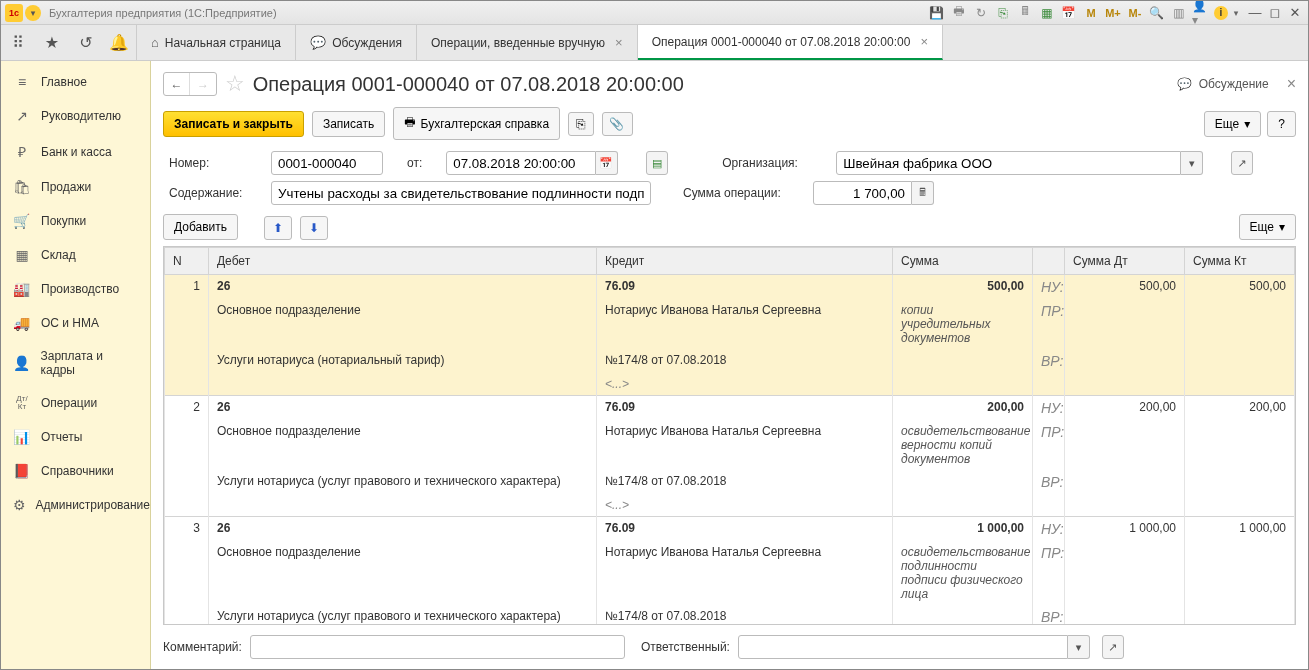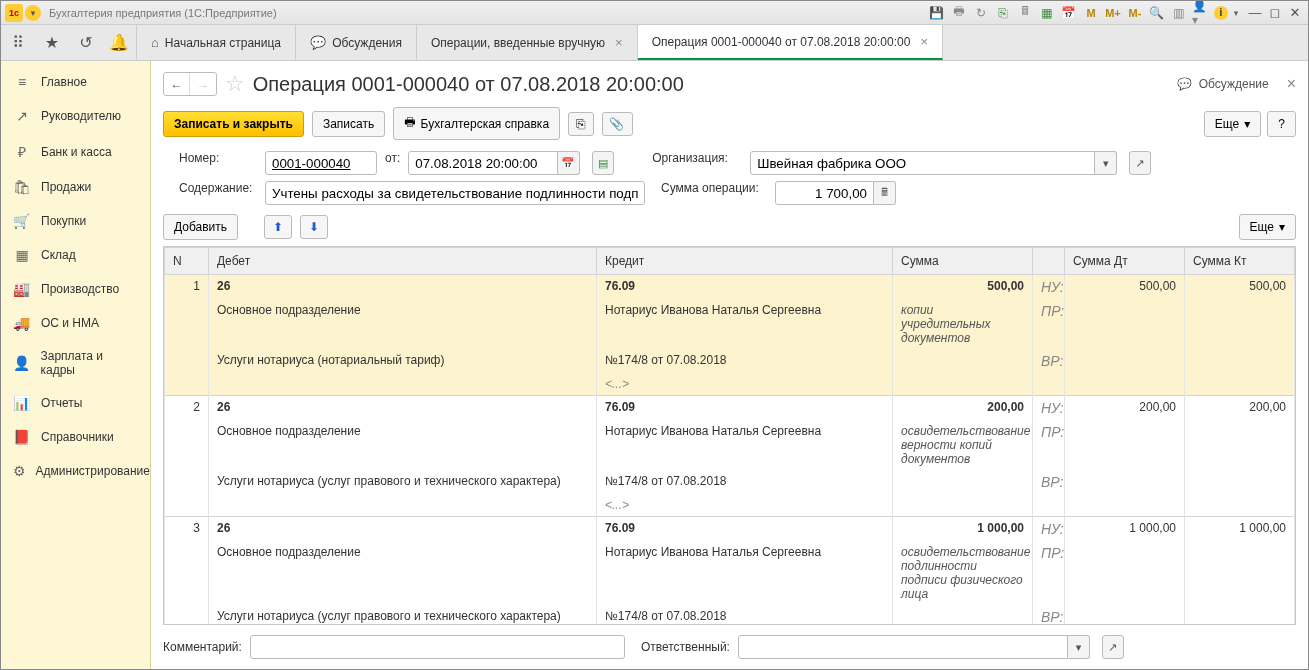--- a/index.html
+++ b/index.html
@@ -36,36 +36,36 @@
 .pagehead h1 { font-size: 20px; font-weight: normal; flex: 1; }
 .discuss { color: #555; display: flex; align-items: center; gap: 6px; }
 .closex { color: #888; font-size: 16px; margin-left: 10px; }
 
 .toolbar { display: flex; align-items: center; gap: 8px; padding: 4px 12px 8px 12px; }
 .btn { border: 1px solid #bbb; border-radius: 3px; padding: 5px 10px; background: #f6f6f6; cursor: pointer; display: inline-flex; align-items: center; gap: 5px; font-size: 12px; }
 .btn.yellow { background: linear-gradient(#ffe032,#ffc000); border-color: #c9a000; font-weight: bold; }
 .btn.icon { padding: 4px 7px; }
 .toolbar .right { margin-left: auto; display: flex; gap: 6px; }
 
-.formrow { display: flex; gap: 8px; padding: 3px 28px; }
+.formrow { display: flex; align-items: center; gap: 24px; padding: 3px 18px; }
 .formrow label { color: #333; }
 .formrow .lbl1 { width: 78px; }
 .formrow .lbl-org { margin-left: 30px; width: 90px; }
 .txt { border: 1px solid #bbb; border-radius: 3px; padding: 3px 6px; height: 24px; background: #fff; }
-.txt.num { width: 112px; text-decoration: underline; }
+.txt.num { width: 112px; }
 .txt.date { width: 150px; }
 .txt.org { width: 345px; }
 .txt.long { width: 380px; }
 .txt.sum { width: 99px; text-align: right; }
 .inputgrp { display: flex; align-items: center; }
 .inputgrp .picker { border: 1px solid #bbb; border-left: none; height: 24px; width: 22px; display: flex; align-items: center; justify-content: center; background: #f4f4f4; border-radius: 0 3px 3px 0; color: #555; font-size: 11px; }
 .inputgrp .txt { border-radius: 3px 0 0 3px; }
 .extbtn { border: 1px solid #bbb; height: 24px; width: 22px; display: flex; align-items: center; justify-content: center; background: #f4f4f4; border-radius: 3px; margin-left: 4px; color: #555; font-size: 11px;}
 
-.tabletools { display: flex; align-items: center; gap: 8px; padding: 6px 12px; }
+.tabletools { display: flex; align-items: flex-end; gap: 8px; padding: 6px 12px; }
 .arrowbtn { border: 1px solid #bbb; width: 28px; height: 24px; display:flex; align-items:center; justify-content:center; border-radius:3px; background:#f6f6f6; }
 .arrowbtn.up { color: #2858c7; }
 .arrowbtn.down { color: #2858c7; }
 .tabletools .right { margin-left: auto; }
 
 .gridwrap { flex: 1; margin: 0 12px; border: 1px solid #c8c8c8; overflow: auto; }
 table.grid { width: 100%; border-collapse: collapse; table-layout: fixed; }
 table.grid th { background: #f0f0f0; border: 1px solid #d4d4d4; padding: 6px 8px; text-align: left; font-weight: normal; color: #333; }
 table.grid td { border-left: 1px solid #e4e4e4; border-right: 1px solid #e4e4e4; padding: 4px 8px; vertical-align: top; }
 table.grid tbody tr.sel td { background: #fdf3ce; }
@@ -175,20 +175,24 @@
         <span class="ico">🏭</span>
         <span>Производство</span>
       </div>
     <div class="item">
         <span class="ico">🚚</span>
         <span>ОС и НМА</span>
       </div>
     <div class="item">
         <span class="ico">👤</span>
         <span>Зарплата и кадры</span>
+      </div>
+    <div class="item">
+        <span class="ico" style="font-size:8px;line-height:8px">Дт/Кт</span>
+        <span>Операции</span>
       </div>
     <div class="item">
         <span class="ico">📊</span>
         <span>Отчеты</span>
       </div>
     <div class="item">
         <span class="ico">📕</span>
         <span>Справочники</span>
       </div>
     <div class="item">

